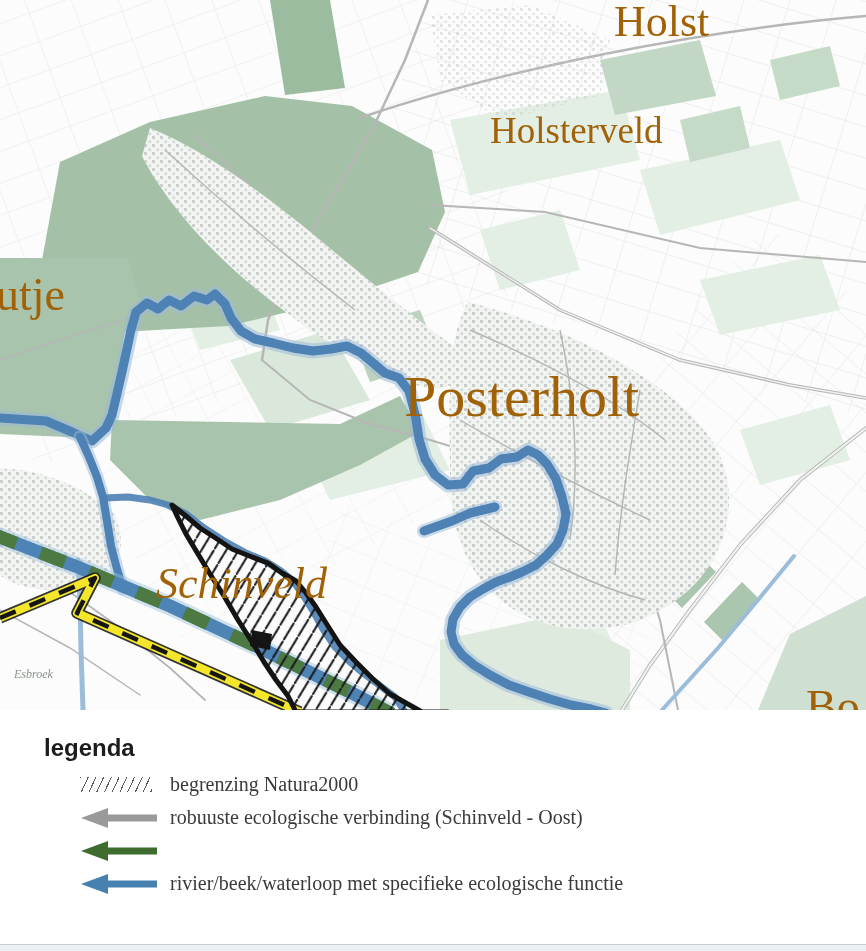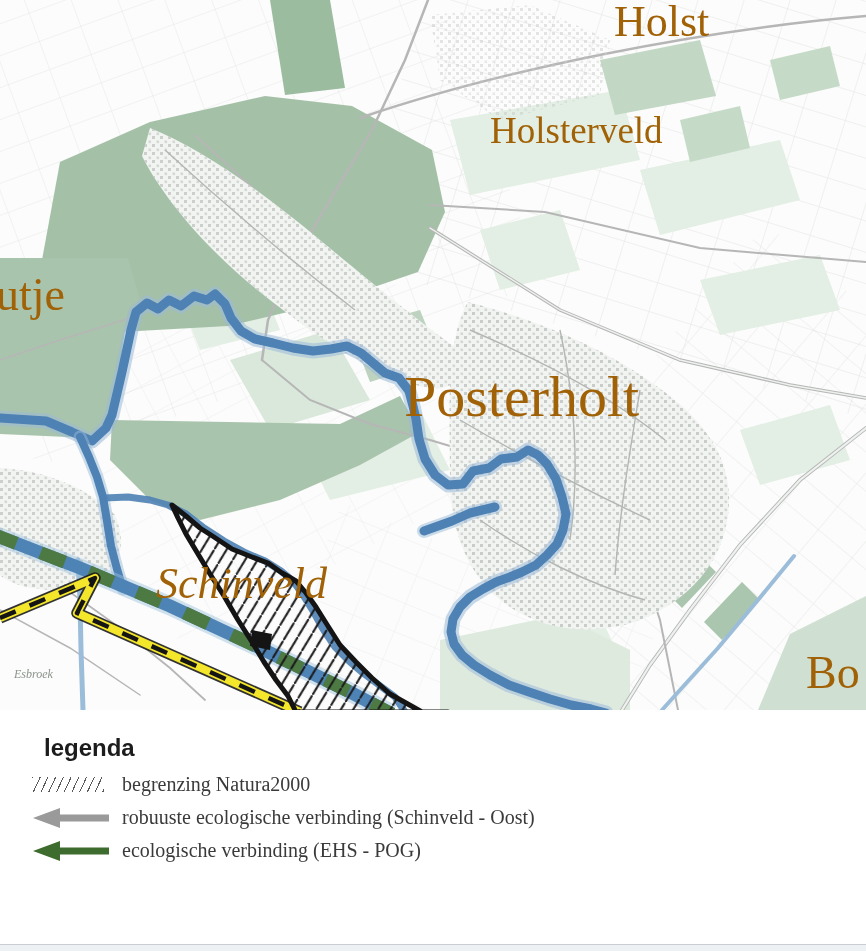--- a/index.html
+++ b/index.html
@@ -9,26 +9,26 @@
   .map-area{position:absolute;left:0;top:0;width:866px;height:710px;overflow:hidden;}
   .map-area svg{display:block;}
   .map-label{position:absolute;color:#a16207;font-family:"Liberation Serif",serif;
               white-space:nowrap;line-height:1;}
   .lbl-holst{left:614px;top:0px;font-size:44px;}
   .lbl-holsterveld{left:490px;top:112px;font-size:37px;}
   .lbl-utje{left:-4px;top:272px;font-size:46px;}
   .lbl-posterholt{left:404px;top:368px;font-size:58px;}
   .lbl-vlootbeek{left:156px;top:562px;font-size:44px;font-style:italic;}
   .lbl-esbroek{left:14px;top:668px;font-size:12px;font-style:italic;color:#8b928b;}
-  .lbl-bo{left:806px;top:650px;font-size:46px;}
+  .lbl-bo{left:806px;top:684px;font-size:46px;}
   
   .legend{position:absolute;left:0;top:727px;width:730px;height:237px;background:#ffffff;}
   .legend-title{font-family:"Liberation Sans",sans-serif;font-weight:bold;
                 font-size:24px;color:#1c1c1c;padding:7px 0 6px 44px;}
-  .legend-row{display:flex;align-items:center;height:33px;padding-left:32px;}
+  .legend-row{display:flex;align-items:center;height:33px;padding-left:32px;margin-left:48px;}
   .swatch-cell{flex:0 0 90px;display:flex;align-items:center;}
   .legend-label{font-family:"Liberation Serif",serif;font-size:20px;color:#3a3a3a;
                 letter-spacing:0px;}
   .hatch-swatch{width:72px;height:15px;
      background:repeating-linear-gradient(115deg,#5a5a5a 0,#5a5a5a 1px,transparent 1px,transparent 7px);}
   
   .bottom-strip{position:absolute;left:0;top:944px;width:866px;height:7px;
                 background:#eef1f4;border-top:1px solid #c9ced4;box-sizing:border-box;}
 </style>
 </head>
@@ -185,21 +185,28 @@
       </div>
       <span class="legend-label">robuuste ecologische verbinding (Schinveld - Oost)</span>
     </div>
 
     <div class="legend-row">
       <div class="swatch-cell">
         <svg width="78" height="22">
           <polygon points="1,11 28,1 28,7.5 77,7.5 77,14.5 28,14.5 28,21" fill="#3d6c2e"></polygon>
         </svg>
       </div>
-      <span class="legend-label">ecologische verbinding (EHS - POG)</span>
-    </div>
-
-
+    </div>
+
+
+    <div class="legend-row">
+      <div class="swatch-cell">
+        <svg width="78" height="22">
+          <polygon points="1,11 28,1 28,7.5 77,7.5 77,14.5 28,14.5 28,21" fill="#4781b0"></polygon>
+        </svg>
+      </div>
+      <span class="legend-label">rivier/beek/waterloop met specifieke ecologische functie</span>
+    </div>
 
   </div>
 
   <div class="bottom-strip"></div>
 </div>
 
 </body></html>

